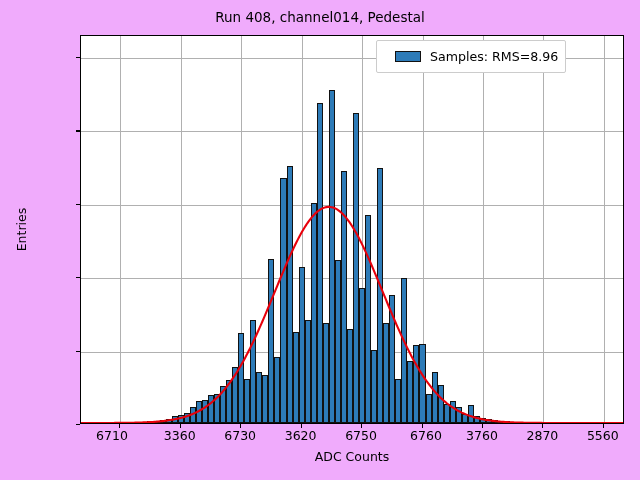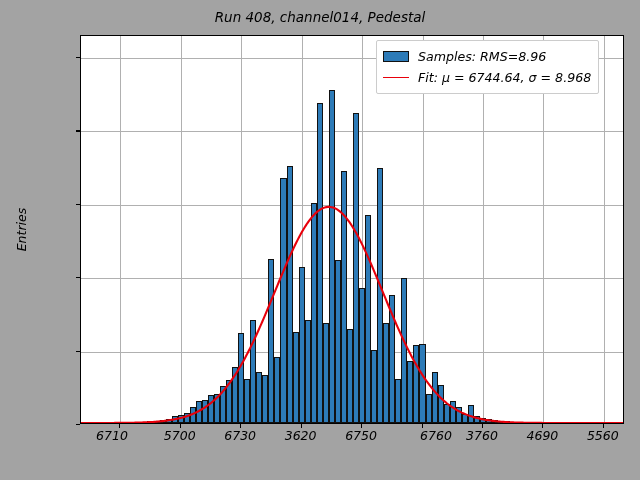--- a/index.html
+++ b/index.html
@@ -11,22 +11,21 @@
     width: 640px;
     height: 480px;
     font-family: "DejaVu Sans", sans-serif;
     color: #000000;
     overflow: hidden;
   }
   #figure {
     position: relative;
     width: 640px;
     height: 480px;
-    background: #a3a3a3;
-    font-style: italic;
+    background: #f0abfc;
   }
   #chart-title {
     position: absolute;
     left: 0;
     top: 9px;
     width: 640px;
     text-align: center;
     font-size: 13.5px;
     color: #000000;
     letter-spacing: 0px;
@@ -114,21 +113,21 @@
     transform: translate(14px, 424px) rotate(-90deg);
   }
   
   #legend {
     position: absolute;
     left: 376px;
     top: 40px;
     background: #ffffff;
     border: 0.9px solid #cccccc;
     border-radius: 2px;
-    padding: 5px 7px 5px 6px;
+    padding: 5px 7px 5px 18px;
     box-sizing: border-box;
   }
   .legend-row {
     display: flex;
     align-items: center;
     height: 21px;
     white-space: nowrap;
   }
   .legend-swatch-patch {
     width: 26px;
@@ -239,49 +238,46 @@
       </div>
     <svg id="fit-layer" viewBox="0 0 544 389" preserveAspectRatio="none">
       <path id="fit-path" fill="none" stroke-width="2.1" stroke-linejoin="round" stroke-linecap="round" d="M0.00 388.99 L1.36 388.99 L2.72 388.99 L4.08 388.99 L5.44 388.99 L6.80 388.99 L8.16 388.99 L9.52 388.99 L10.88 388.99 L12.24 388.98 L13.60 388.98 L14.96 388.98 L16.32 388.98 L17.68 388.98 L19.04 388.97 L20.40 388.97 L21.76 388.97 L23.12 388.96 L24.48 388.96 L25.84 388.95 L27.20 388.95 L28.56 388.94 L29.92 388.94 L31.28 388.93 L32.64 388.92 L34.00 388.91 L35.36 388.91 L36.72 388.90 L38.08 388.89 L39.44 388.87 L40.80 388.86 L42.16 388.85 L43.52 388.83 L44.88 388.81 L46.24 388.80 L47.60 388.78 L48.96 388.75 L50.32 388.73 L51.68 388.71 L53.04 388.68 L54.40 388.65 L55.76 388.61 L57.12 388.58 L58.48 388.54 L59.84 388.50 L61.20 388.45 L62.56 388.40 L63.92 388.35 L65.28 388.29 L66.64 388.23 L68.00 388.16 L69.36 388.09 L70.72 388.01 L72.08 387.92 L73.44 387.83 L74.80 387.73 L76.16 387.63 L77.52 387.51 L78.88 387.39 L80.24 387.26 L81.60 387.12 L82.96 386.97 L84.32 386.81 L85.68 386.64 L87.04 386.45 L88.40 386.25 L89.76 386.04 L91.12 385.82 L92.48 385.58 L93.84 385.32 L95.20 385.05 L96.56 384.76 L97.92 384.45 L99.28 384.13 L100.64 383.78 L102.00 383.41 L103.36 383.02 L104.72 382.61 L106.08 382.17 L107.44 381.71 L108.80 381.22 L110.16 380.70 L111.52 380.15 L112.88 379.57 L114.24 378.97 L115.60 378.32 L116.96 377.65 L118.32 376.94 L119.68 376.19 L121.04 375.41 L122.40 374.59 L123.76 373.73 L125.12 372.82 L126.48 371.88 L127.84 370.88 L129.20 369.85 L130.56 368.77 L131.92 367.64 L133.28 366.46 L134.64 365.23 L136.00 363.95 L137.36 362.61 L138.72 361.23 L140.08 359.79 L141.44 358.29 L142.80 356.74 L144.16 355.13 L145.52 353.46 L146.88 351.74 L148.24 349.95 L149.60 348.11 L150.96 346.20 L152.32 344.23 L153.68 342.21 L155.04 340.12 L156.40 337.97 L157.76 335.76 L159.12 333.49 L160.48 331.16 L161.84 328.77 L163.20 326.32 L164.56 323.81 L165.92 321.24 L167.28 318.62 L168.64 315.94 L170.00 313.21 L171.36 310.42 L172.72 307.59 L174.08 304.70 L175.44 301.77 L176.80 298.79 L178.16 295.77 L179.52 292.70 L180.88 289.60 L182.24 286.47 L183.60 283.30 L184.96 280.10 L186.32 276.88 L187.68 273.63 L189.04 270.37 L190.40 267.09 L191.76 263.79 L193.12 260.49 L194.48 257.19 L195.84 253.88 L197.20 250.58 L198.56 247.29 L199.92 244.01 L201.28 240.75 L202.64 237.51 L204.00 234.29 L205.36 231.11 L206.72 227.96 L208.08 224.86 L209.44 221.80 L210.80 218.79 L212.16 215.83 L213.52 212.94 L214.88 210.11 L216.24 207.34 L217.60 204.65 L218.96 202.04 L220.32 199.51 L221.68 197.07 L223.04 194.72 L224.40 192.46 L225.76 190.31 L227.12 188.25 L228.48 186.30 L229.84 184.47 L231.20 182.74 L232.56 181.13 L233.92 179.64 L235.28 178.27 L236.64 177.03 L238.00 175.91 L239.36 174.93 L240.72 174.07 L242.08 173.35 L243.44 172.76 L244.80 172.30 L246.16 171.98 L247.52 171.80 L248.88 171.75 L250.24 171.84 L251.60 172.06 L252.96 172.43 L254.32 172.92 L255.68 173.56 L257.04 174.32 L258.40 175.22 L259.76 176.25 L261.12 177.40 L262.48 178.69 L263.84 180.09 L265.20 181.62 L266.56 183.26 L267.92 185.03 L269.28 186.90 L270.64 188.88 L272.00 190.97 L273.36 193.16 L274.72 195.44 L276.08 197.82 L277.44 200.29 L278.80 202.85 L280.16 205.48 L281.52 208.20 L282.88 210.98 L284.24 213.83 L285.60 216.75 L286.96 219.72 L288.32 222.74 L289.68 225.82 L291.04 228.94 L292.40 232.10 L293.76 235.29 L295.12 238.51 L296.48 241.76 L297.84 245.03 L299.20 248.31 L300.56 251.61 L301.92 254.91 L303.28 258.21 L304.64 261.52 L306.00 264.82 L307.36 268.11 L308.72 271.38 L310.08 274.64 L311.44 277.88 L312.80 281.10 L314.16 284.29 L315.52 287.45 L316.88 290.57 L318.24 293.66 L319.60 296.71 L320.96 299.72 L322.32 302.69 L323.68 305.60 L325.04 308.48 L326.40 311.30 L327.76 314.07 L329.12 316.78 L330.48 319.44 L331.84 322.05 L333.20 324.60 L334.56 327.09 L335.92 329.52 L337.28 331.89 L338.64 334.20 L340.00 336.46 L341.36 338.65 L342.72 340.78 L344.08 342.85 L345.44 344.85 L346.80 346.80 L348.16 348.69 L349.52 350.51 L350.88 352.28 L352.24 353.99 L353.60 355.64 L354.96 357.23 L356.32 358.76 L357.68 360.24 L359.04 361.67 L360.40 363.03 L361.76 364.35 L363.12 365.62 L364.48 366.83 L365.84 367.99 L367.20 369.11 L368.56 370.18 L369.92 371.20 L371.28 372.17 L372.64 373.11 L374.00 374.00 L375.36 374.85 L376.72 375.66 L378.08 376.43 L379.44 377.16 L380.80 377.86 L382.16 378.53 L383.52 379.16 L384.88 379.76 L386.24 380.32 L387.60 380.86 L388.96 381.37 L390.32 381.85 L391.68 382.31 L393.04 382.74 L394.40 383.15 L395.76 383.53 L397.12 383.89 L398.48 384.23 L399.84 384.55 L401.20 384.85 L402.56 385.14 L403.92 385.40 L405.28 385.66 L406.64 385.89 L408.00 386.11 L409.36 386.32 L410.72 386.51 L412.08 386.69 L413.44 386.86 L414.80 387.02 L416.16 387.16 L417.52 387.30 L418.88 387.43 L420.24 387.55 L421.60 387.66 L422.96 387.76 L424.32 387.86 L425.68 387.95 L427.04 388.03 L428.40 388.11 L429.76 388.18 L431.12 388.25 L432.48 388.31 L433.84 388.36 L435.20 388.42 L436.56 388.47 L437.92 388.51 L439.28 388.55 L440.64 388.59 L442.00 388.62 L443.36 388.66 L444.72 388.69 L446.08 388.71 L447.44 388.74 L448.80 388.76 L450.16 388.78 L451.52 388.80 L452.88 388.82 L454.24 388.84 L455.60 388.85 L456.96 388.86 L458.32 388.88 L459.68 388.89 L461.04 388.90 L462.40 388.91 L463.76 388.92 L465.12 388.93 L466.48 388.93 L467.84 388.94 L469.20 388.94 L470.56 388.95 L471.92 388.95 L473.28 388.96 L474.64 388.96 L476.00 388.97 L477.36 388.97 L478.72 388.97 L480.08 388.98 L481.44 388.98 L482.80 388.98 L484.16 388.98 L485.52 388.98 L486.88 388.99 L488.24 388.99 L489.60 388.99 L490.96 388.99 L492.32 388.99 L493.68 388.99 L495.04 388.99 L496.40 388.99 L497.76 388.99 L499.12 388.99 L500.48 389.00 L501.84 389.00 L503.20 389.00 L504.56 389.00 L505.92 389.00 L507.28 389.00 L508.64 389.00 L510.00 389.00 L511.36 389.00 L512.72 389.00 L514.08 389.00 L515.44 389.00 L516.80 389.00 L518.16 389.00 L519.52 389.00 L520.88 389.00 L522.24 389.00 L523.60 389.00 L524.96 389.00 L526.32 389.00 L527.68 389.00 L529.04 389.00 L530.40 389.00 L531.76 389.00 L533.12 389.00 L534.48 389.00 L535.84 389.00 L537.20 389.00 L538.56 389.00 L539.92 389.00 L541.28 389.00 L542.64 389.00 L544.00 389.00" stroke="#e8000b"></path>
     </svg>
   </div>
 
   <div id="ticks-layer">
       <div class="xtick-mark" style="left: 119.29px;"></div>
       <div class="xtick-label" style="left: 112px;">6710</div>
       <div class="xtick-mark" style="left: 179.73px;"></div>
-      <div class="xtick-label" style="left: 179.73px;">5700</div>
+      <div class="xtick-label" style="left: 179.73px;">3360</div>
       <div class="xtick-mark" style="left: 240.18px;"></div>
       <div class="xtick-label" style="left: 240.18px;">6730</div>
       <div class="xtick-mark" style="left: 300.62px;"></div>
       <div class="xtick-label" style="left: 300.62px;">3620</div>
       <div class="xtick-mark" style="left: 361.07px;"></div>
       <div class="xtick-label" style="left: 361.07px;">6750</div>
       <div class="xtick-mark" style="left: 421.51px;"></div>
-      <div class="xtick-label" style="left: 436px;">6760</div>
+      <div class="xtick-label" style="left: 426px;">6760</div>
       <div class="xtick-mark" style="left: 481.96px;"></div>
       <div class="xtick-label" style="left: 481.96px;">3760</div>
       <div class="xtick-mark" style="left: 542.4px;"></div>
-      <div class="xtick-label" style="left: 542.4px;">4690</div>
+      <div class="xtick-label" style="left: 542.4px;">2870</div>
       <div class="xtick-mark" style="left: 602.84px;"></div>
       <div class="xtick-label" style="left: 602.84px;">5560</div>
       <div class="ytick-mark" style="top: 424px;"></div>
       <div class="ytick-mark" style="top: 350.6px;"></div>
       <div class="ytick-mark" style="top: 277.21px;"></div>
       <div class="ytick-mark" style="top: 203.81px;"></div>
       <div class="ytick-mark" style="top: 130.42px;"></div>
       <div class="ytick-mark" style="top: 57.02px;"></div>
     </div>
 
+  <div id="xlabel">ADC Counts</div>
   <div id="ylabel">Entries</div>
 
   <div id="legend">
     <div class="legend-row">
       <span class="legend-swatch-patch"></span>
       <span class="legend-text">Samples: RMS=8.96</span>
     </div>
-    <div class="legend-row">
-      <span class="legend-swatch-line"></span>
-      <span class="legend-text">Fit: μ = 6744.64, σ = 8.968</span>
-    </div>
   </div>
 
 </div>
 
 </body></html>

